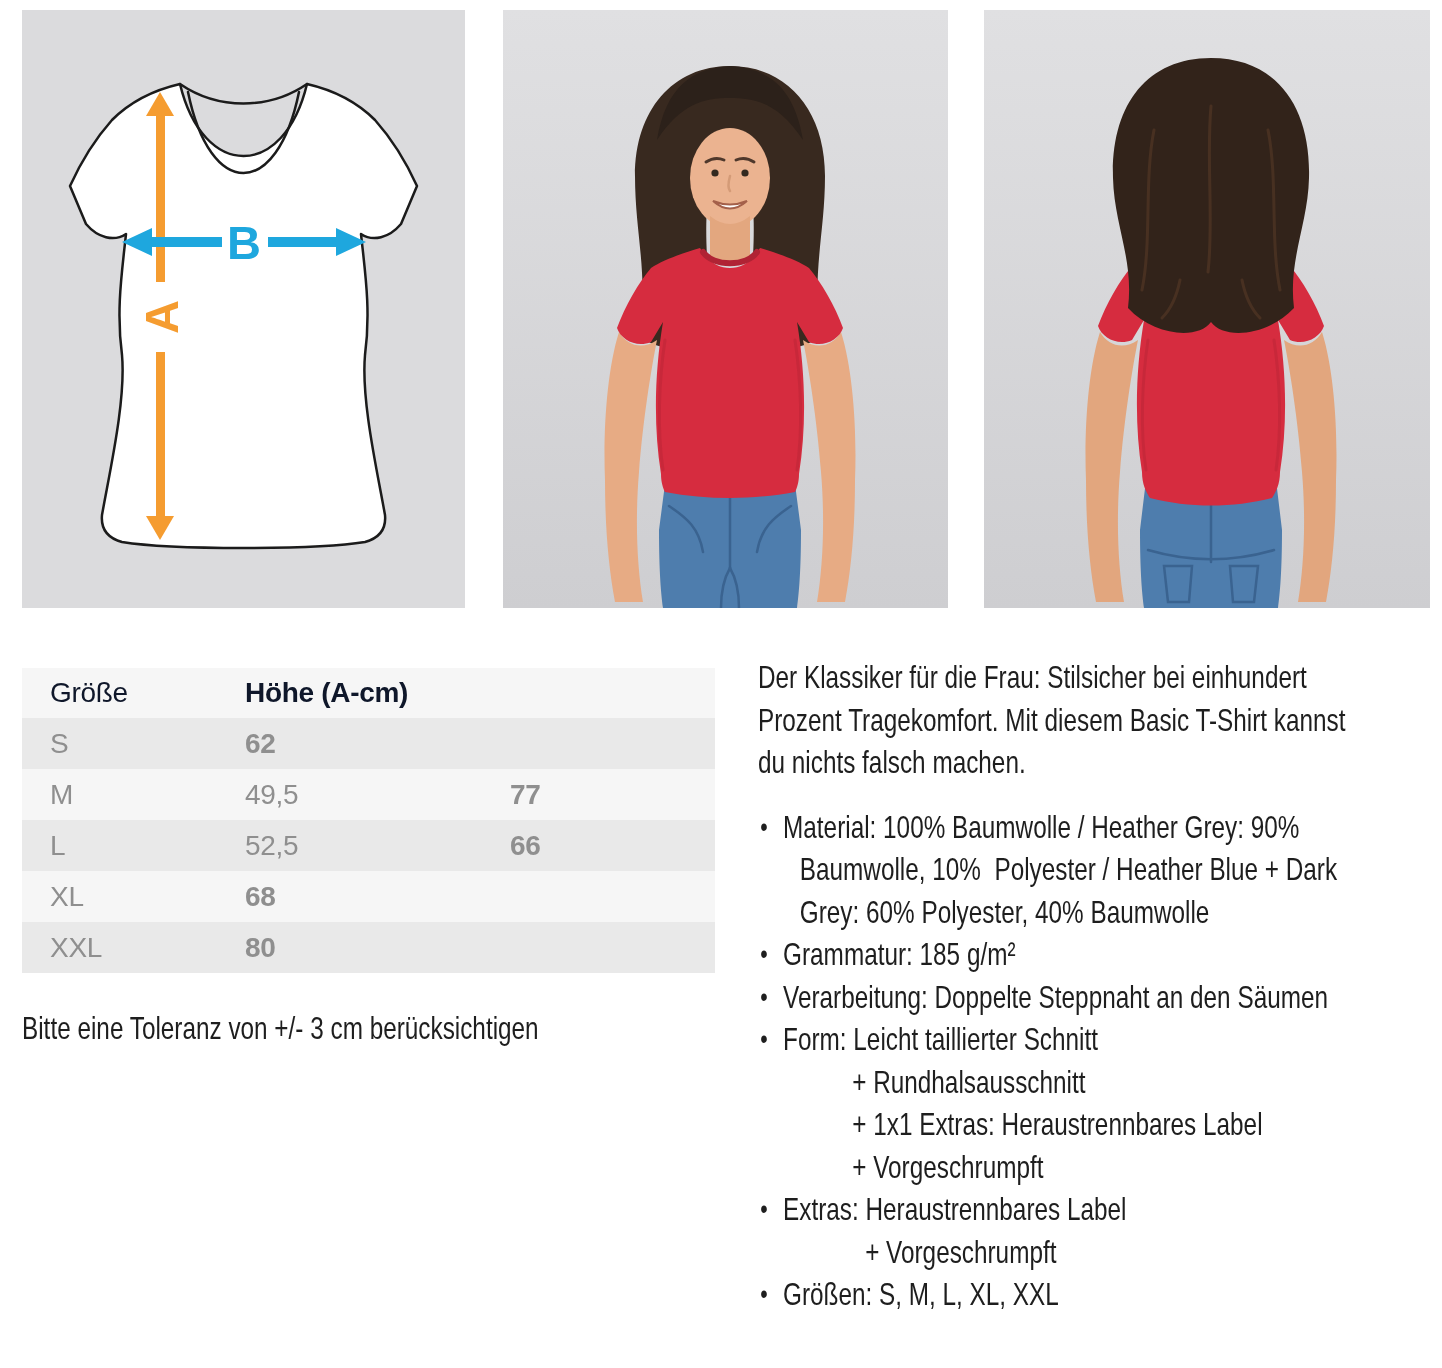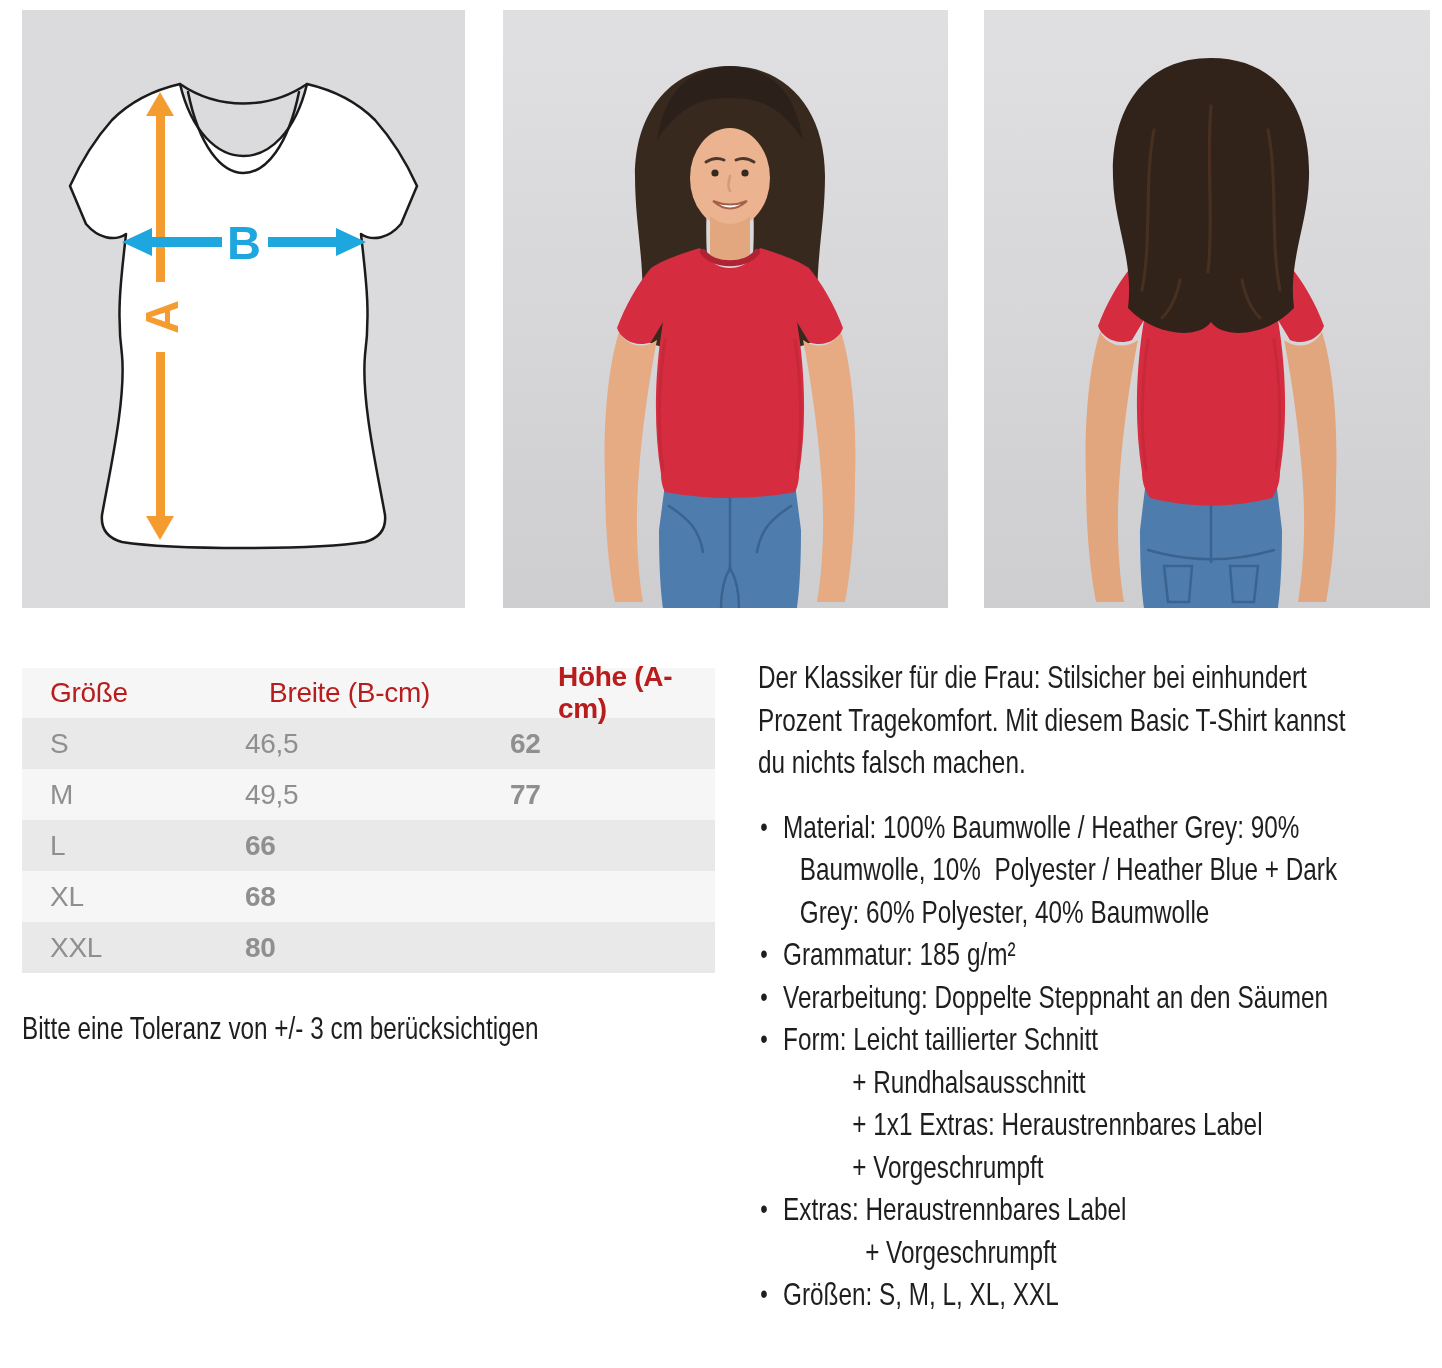--- a/index.html
+++ b/index.html
@@ -10,21 +10,21 @@
   .panel { position:absolute; top:10px; height:598px; }
   #diagram-panel { left:22px;  width:443px; }
   #front-panel   { left:503px; width:445px; }
   #back-panel    { left:984px; width:446px; }
   .panel svg { display:block; width:100%; height:100%; }
 
   
   .size-table { position:absolute; left:22px; top:668px; width:693px;
                 font-size:28px; color:#8f8f8f; letter-spacing:-0.3px; }
   .t-row { display:flex; align-items:center; height:51px; }
-  .t-row.header { height:50px; color:#b91c1c;gap:24px; }
+  .t-row.header { height:50px; color:#0f172a; }
   .row-light { background:#f6f6f6; }
   .row-dark  { background:#e9e9e9; }
   .c1 { padding-left:28px; width:195px; box-sizing:content-box; }
   .c2 { width:265px; }
   .c3 { flex:1;font-weight:bold; }
 
   
   .cond { transform:scaleX(0.76); transform-origin:0 0; color:#1e1e1e; }
   .note { position:absolute; left:22px; top:1010px; font-size:32px; white-space:pre; }
   .model-info { position:absolute; left:22px; top:1277px; font-size:32px;
@@ -178,35 +178,34 @@
       <path d="M284,120 C294,170 286,230 296,280"></path>
       <path d="M196,270 C192,290 186,300 178,308"></path>
       <path d="M258,270 C262,290 268,300 276,308"></path>
     </g>
   </svg>
 </div>
 
 <div class="size-table">
   <div class="t-row header row-light">
     <div class="c1">Größe</div>
-    <div class="c2">Breite (B-cm)</div>
     <div class="c3">Höhe (A-cm)</div>
   </div>
   <div class="t-row row-dark">
     <div class="c1">S</div>
-    <div class="c2">46,5</div>
     <div class="c3">62</div>
   </div>
   <div class="t-row row-light">
     <div class="c1">M</div>
     <div class="c2">49,5</div>
     <div class="c3">77</div>
   </div>
   <div class="t-row row-dark">
     <div class="c1">L</div>
+    <div class="c2">52,5</div>
     <div class="c3">66</div>
   </div>
   <div class="t-row row-light">
     <div class="c1">XL</div>
     <div class="c3">68</div>
   </div>
   <div class="t-row row-dark">
     <div class="c1">XXL</div>
     <div class="c3">80</div>
   </div>

